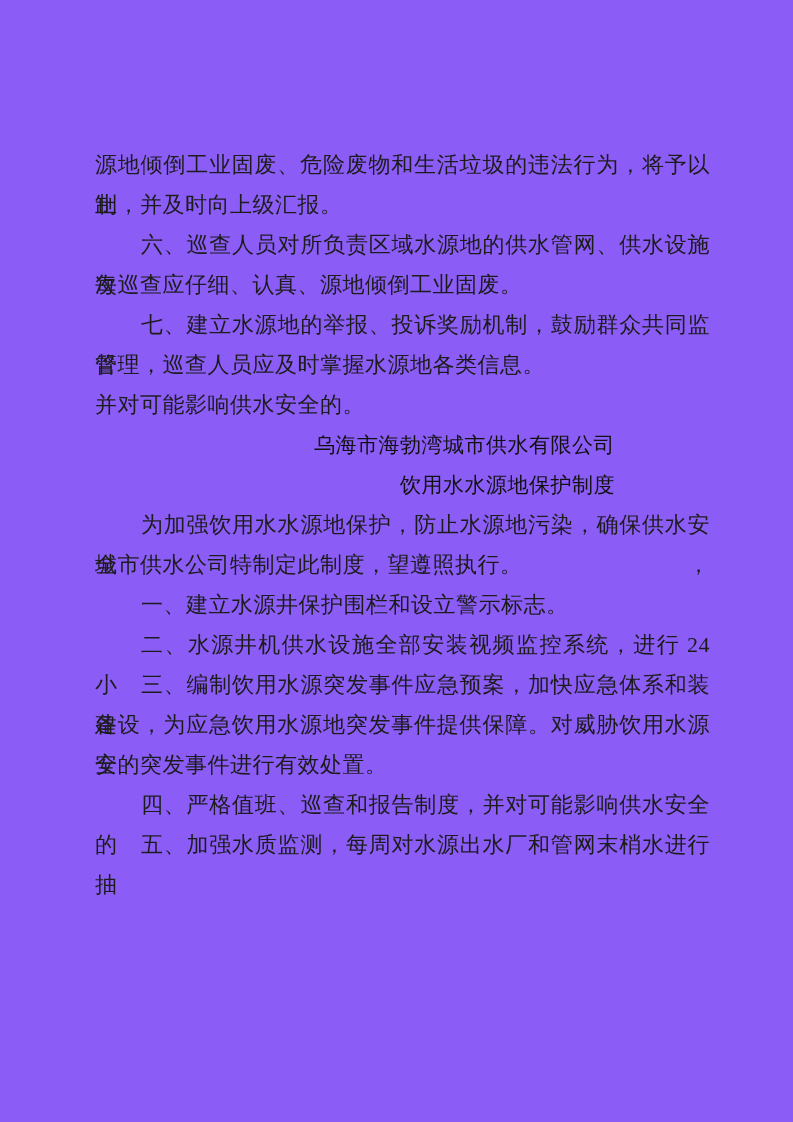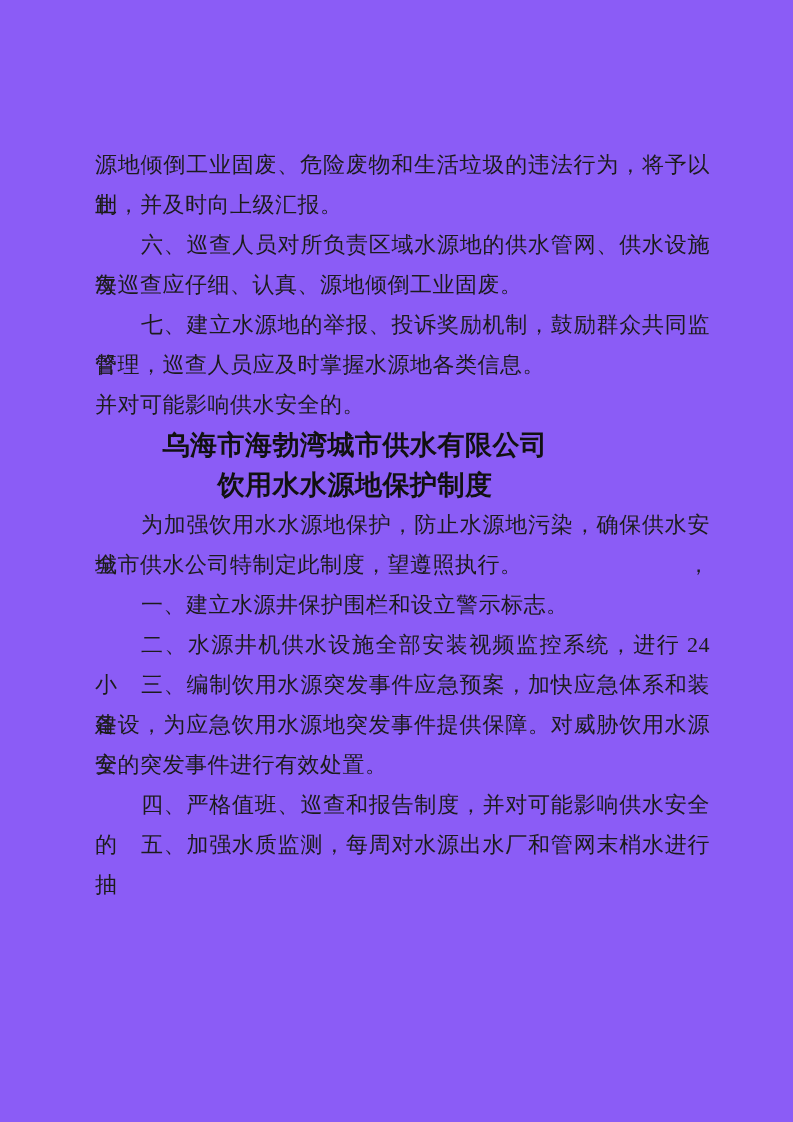--- a/index.html
+++ b/index.html
@@ -37,23 +37,23 @@
     text-align: justify;
     text-align-last: justify;
   }
   .line.indent {
     text-indent: 46px;
   }
   .heading-line {
     height: 40px;
     line-height: 40px;
     width: 520px;
-    text-align: center;
-    font-weight: bold;
-    font-size: 27px;
+    text-align: right;
+    font-weight: normal;
+    font-size: 21px;
     letter-spacing: 0.5px;
     color: #111111;
   }
 </style>
 </head>
 <body>
 
 <div class="page" style="background: #8b5cf6;">
   <div class="doc-body" style="color: rgb(28, 28, 28);">
       <div class="line fill">源地倾倒工业固废、危险废物和生活垃圾的违法行为，将予以制</div>

